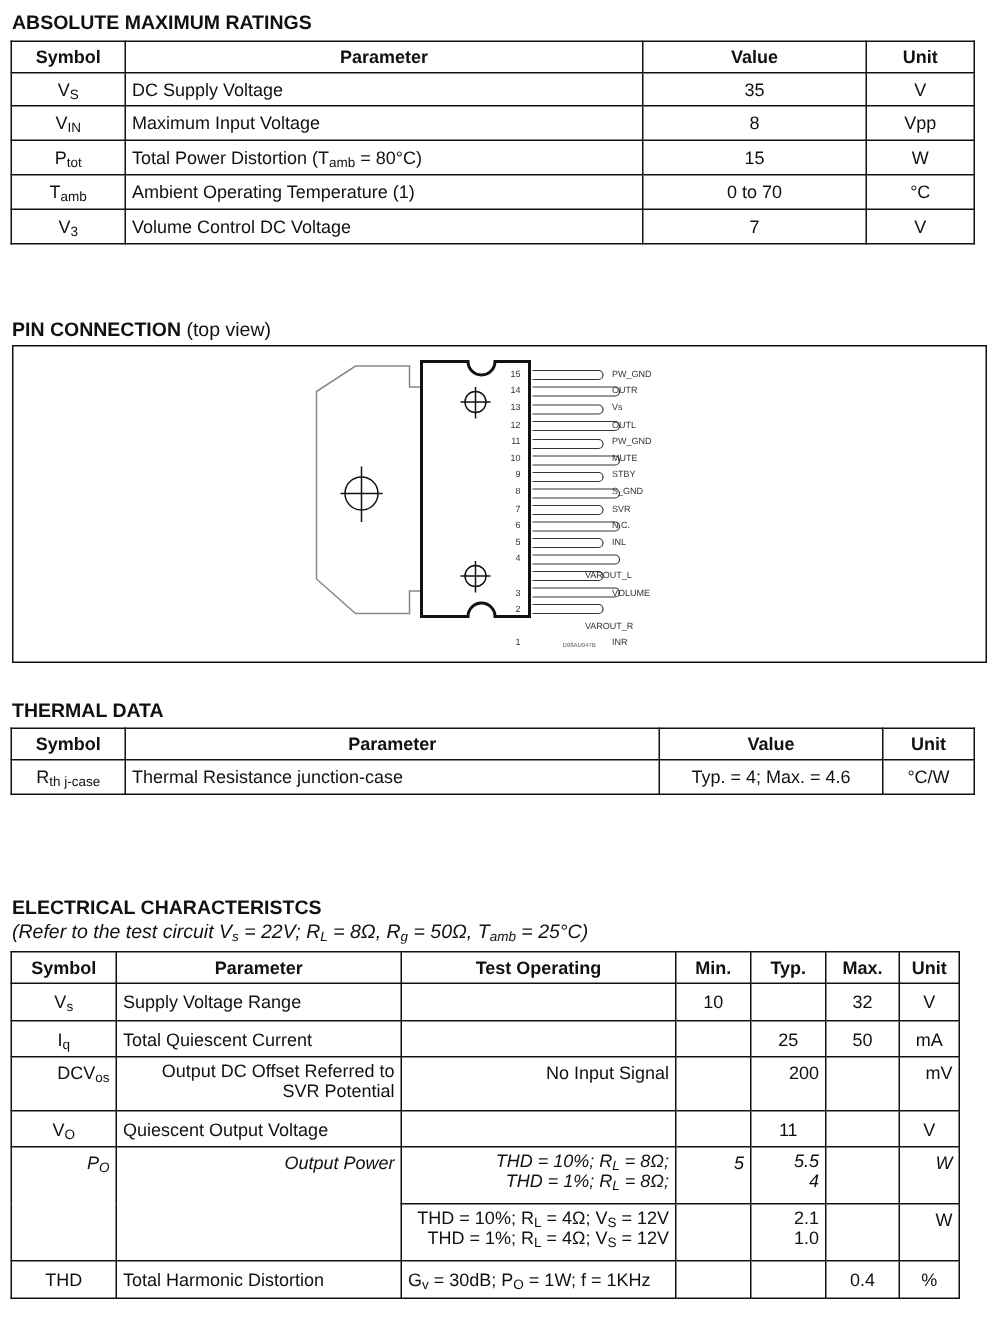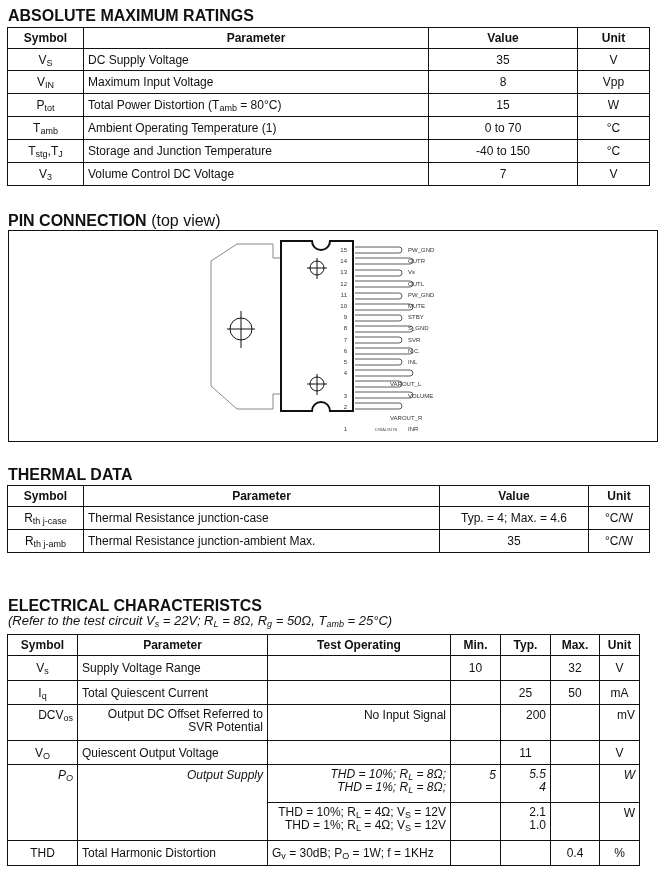--- a/index.html
+++ b/index.html
@@ -1,18 +1,18 @@
 <!DOCTYPE html>
 <html><head>
 <meta charset="utf-8">
 <style>
   html, body { margin: 0; padding: 0; background: #ffffff; }
   body { width: 664px; height: 882px; position: relative; overflow: hidden;
          font-family: "Liberation Sans", sans-serif; color: #111; font-size: 12px; }
-  .h { position: absolute; left: 8px; font-weight: bold; font-size: 16px; }
+  .h { position: absolute; left: 8px; font-weight: bold; font-size: 13px; }
   .h .sub { font-weight: normal; }
   .note { position: absolute; left: 8px; font-size: 13px; }
   table { position: absolute; border-collapse: collapse; font-size: 12px; }
   td, th { border: 1.5px solid #111; padding: 0 4px; vertical-align: middle; }
   th { font-weight: bold; text-align: center; height: 20px; }
   td.c { text-align: center; }
   td.l { text-align: left; }
   td.top { vertical-align: top; padding-top: 3px; text-align: right; }
   sub { font-size: 9px; vertical-align: -2px; line-height: 0; }
   .diagram { position: absolute; left: 8px; top: 230px; width: 648px; height: 210px; border: 1.5px solid #111; }
@@ -44,26 +44,20 @@
   <tr style="height:23px;">
     <td class="c"><span>P</span><sub>tot</sub></td>
     <td class="l"><span>Total Power Distortion (T</span><sub>amb</sub><span> = 80°C)</span></td>
     <td class="c">15</td>
     <td class="c">W</td>
   </tr>
   <tr style="height:23px;">
     <td class="c"><span>T</span><sub>amb</sub></td>
     <td class="l">Ambient Operating Temperature (1)</td>
     <td class="c">0 to 70</td>
-    <td class="c">°C</td>
-  </tr>
-  <tr style="height:23px;">
-    <td class="c"><span>T</span><sub>stg</sub><span>,T</span><sub>J</sub></td>
-    <td class="l">Storage and Junction Temperature</td>
-    <td class="c">-40 to 150</td>
     <td class="c">°C</td>
   </tr>
   <tr style="height:23px;">
     <td class="c"><span>V</span><sub>3</sub></td>
     <td class="l">Volume Control DC Voltage</td>
     <td class="c">7</td>
     <td class="c">V</td>
   </tr>
 </tbody>
   </table>
@@ -140,26 +134,20 @@
     <th style="width:347px">Parameter</th>
     <th style="width:140px">Value</th>
     <th>Unit</th>
   </tr>
   <tr style="height:23px;">
     <td class="c"><span>R</span><sub>th j-case</sub></td>
     <td class="l">Thermal Resistance junction-case</td>
     <td class="c">Typ. = 4; Max. = 4.6</td>
     <td class="c">°C/W</td>
   </tr>
-  <tr style="height:23px;">
-    <td class="c"><span>R</span><sub>th j-amb</sub></td>
-    <td class="l">Thermal Resistance junction-ambient Max.</td>
-    <td class="c">35</td>
-    <td class="c">°C/W</td>
-  </tr>
 </tbody>
   </table>
 
 <div class="h" style="top:597px;">ELECTRICAL CHARACTERISTCS</div>
 <div class="note" style="top:613px;font-style:italic;"><span>(Refer to the test circuit V</span><sub>s</sub><span> = 22V; R</span><sub>L</sub><span> = 8Ω, R</span><sub>g</sub><span> = 50Ω, T</span><sub>amb</sub><span> = 25°C)</span></div>
 
 <table style="left:7px; top:634px; width:633px;">
   <tbody>
       <tr style="height:20px;">
     <th style="width:61px">Symbol</th>
@@ -206,21 +194,21 @@
     <td class="l">Quiescent Output Voltage</td>
     <td class="l"></td>
     <td class="c"></td>
     <td class="c">11</td>
     <td class="c"></td>
     <td class="c">V</td>
   </tr>
 
   <tr style="height:38px;font-style:italic;">
     <td class="c top" rowspan="2"><span>P</span><sub>O</sub></td>
-    <td class="l top" rowspan="2">Output Supply</td>
+    <td class="l top" rowspan="2">Output Power</td>
     <td class="l top" style="line-height:13px;">
       <div><span>THD = 10%; R</span><sub>L</sub><span> = 8Ω;</span></div>
       <div><span>THD = 1%; R</span><sub>L</sub><span> = 8Ω;</span></div>
     </td>
     <td class="c top">5</td>
     <td class="c top" style="line-height:13px;">
           <div>5.5</div>
           <div>4</div>
         </td>
     <td class="c top"></td>

